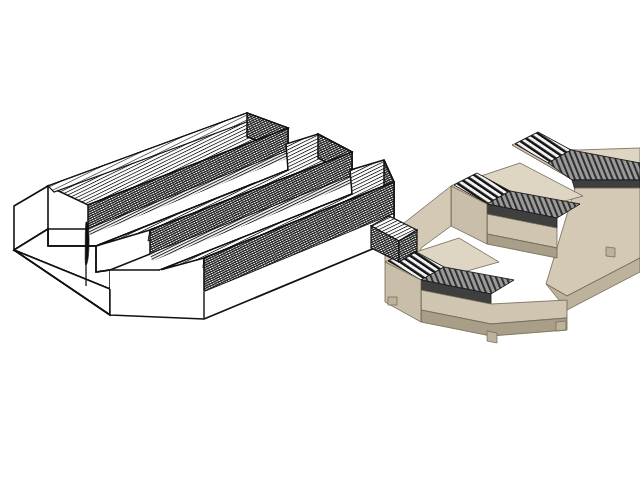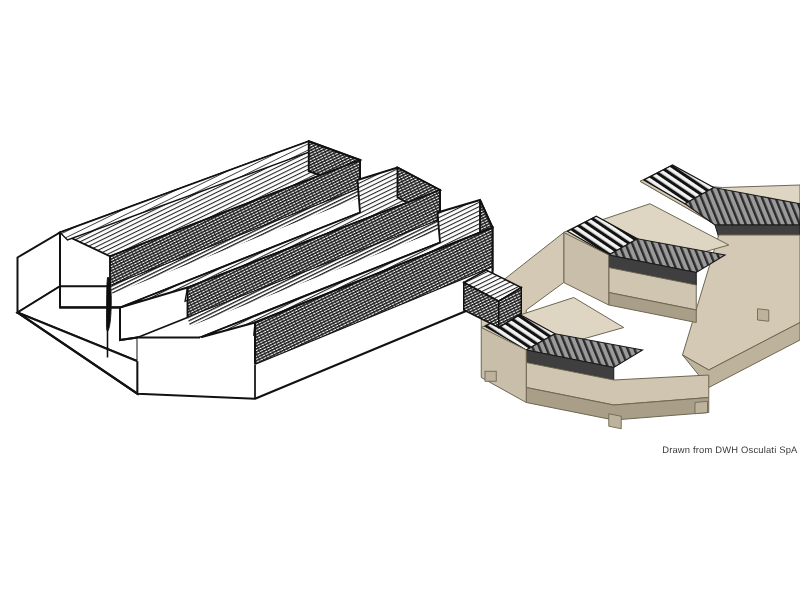--- a/index.html
+++ b/index.html
@@ -232,15 +232,14 @@
     </g>
 
     <g>
       <path d="M371,226 L389,216 L417,230 L399,241 Z" fill="url(#grainTop)" stroke="#111111" stroke-width="1.2"></path>
       <path d="M371,226 L399,241 L399,262 L371,248 Z" fill="url(#grainSideDark)" stroke="#111111" stroke-width="1.2"></path>
       <path d="M399,241 L417,230 L417,251 L399,262 Z" fill="url(#grainSideDark)" stroke="#111111" stroke-width="1.2"></path>
     </g>
 
   </svg>
 
-  <div class="caption">Drawn from DWH Osculati SpA</div>
 
 </div>
 
 </body></html>

